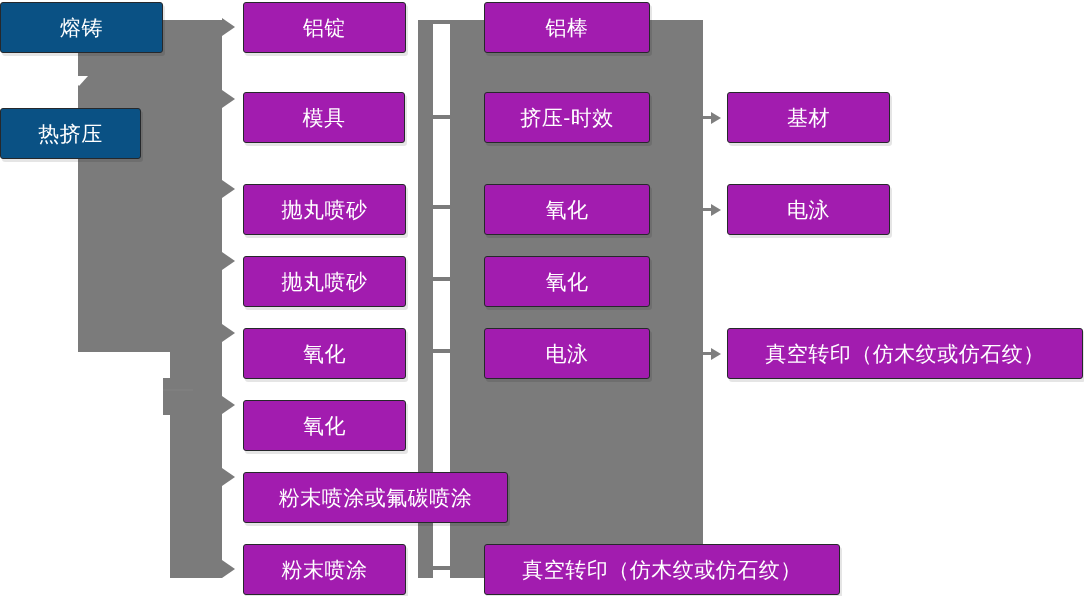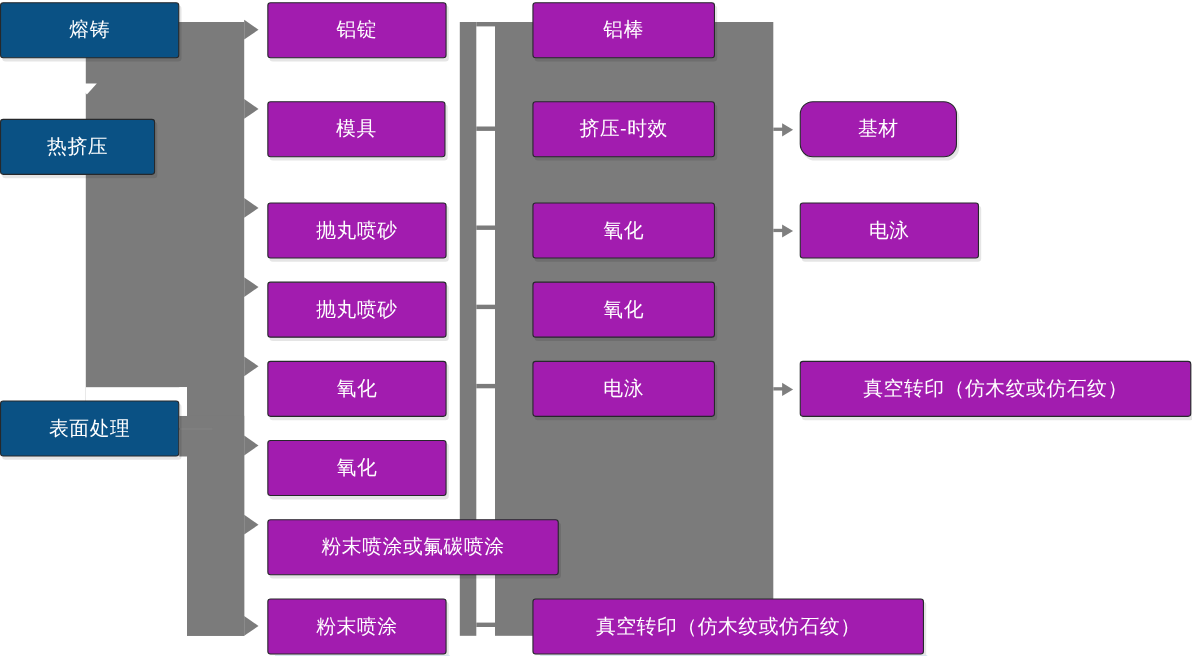--- a/index.html
+++ b/index.html
@@ -46,21 +46,21 @@
   
   .box{
     position:absolute;
     box-sizing:border-box;
     display:flex;
     align-items:center;
     justify-content:center;
     color:#ffffff;
     border:1px solid #26282b;
     border-radius:3px;
-    font-size:18px;
+    font-size:21px;
     line-height:1.1;
     letter-spacing:0.5px;
     white-space:nowrap;
     box-shadow:2px 3px 0 rgba(0,0,0,0.10);
   }
   .box.dark{ background:#0a5184; }
   .box.bright{ background:#a21caf; }
 
   
   .box.bright::before{
@@ -131,23 +131,20 @@
   <div class="tri" style="left:711px; top:348px;"></div>
 
   <div class="box dark" style="left:0px; top:2px; width:163px; height:51px;">
     <span>熔铸</span>
   </div>
 
   <div class="box dark" style="left:0px; top:108px; width:141px; height:51px;">
     <span>热挤压</span>
   </div>
 
-  <div class="box dark" style="left:0px; top:364px; width:163px; height:51px;">
-    <span>表面处理</span>
-  </div>
 
   <div class="box bright" style="left:243px; top:2px; width:163px; height:51px;">
     <span>铝锭</span>
   </div>
 
   <div class="box bright" style="left:243px; top:92px; width:162px; height:51px;">
     <span>模具</span>
   </div>
 
   <div class="box bright" style="left:243px; top:184px; width:163px; height:51px;">
@@ -191,21 +188,21 @@
   </div>
 
   <div class="box bright" style="left:484px; top:328px; width:166px; height:51px;">
     <span>电泳</span>
   </div>
 
   <div class="box bright" style="left:484px; top:544px; width:356px; height:51px;">
     <span>真空转印（仿木纹或仿石纹）</span>
   </div>
 
-  <div class="box bright" style="left:727px; top:92px; width:143px; height:51px;border-radius:12px;">
+  <div class="box bright" style="left:727px; top:92px; width:163px; height:51px;">
     <span>基材</span>
   </div>
 
   <div class="box bright" style="left:727px; top:184px; width:163px; height:51px;">
     <span>电泳</span>
   </div>
 
   <div class="box bright" style="left:727px; top:328px; width:356px; height:51px;">
     <span>真空转印（仿木纹或仿石纹）</span>
   </div>

